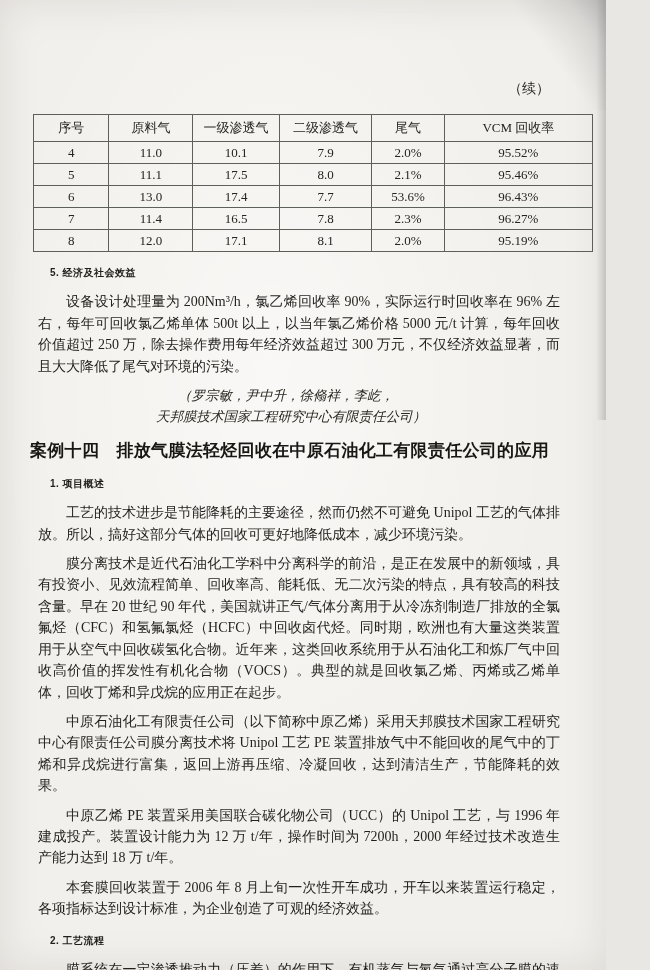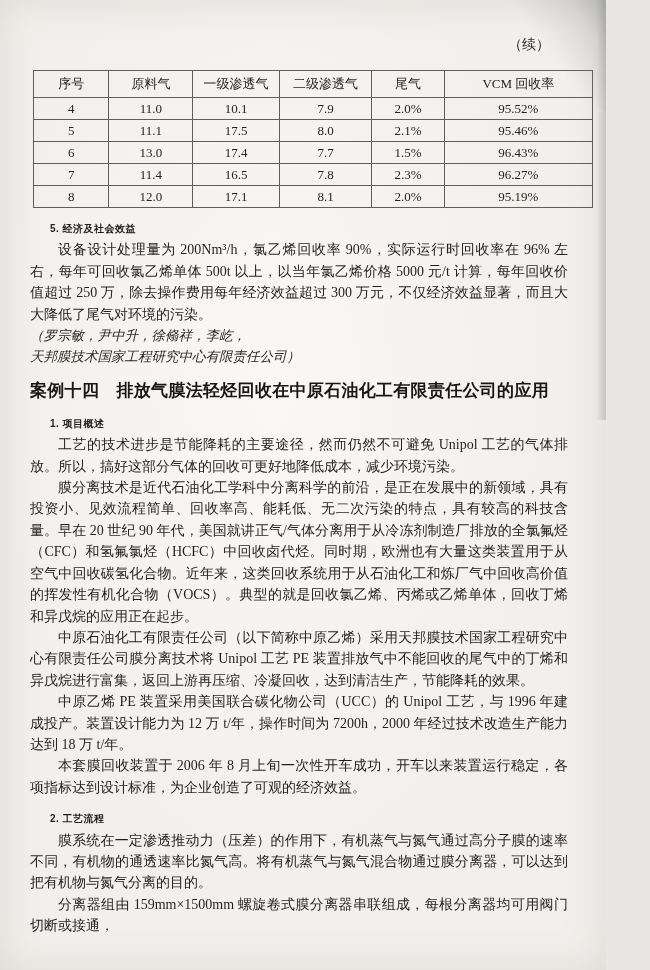--- a/index.html
+++ b/index.html
@@ -16,21 +16,21 @@
   .page {
     position: relative;
     width: 606px;
     height: 970px;
     background:
       radial-gradient(ellipse at 45% 40%, rgba(255,255,255,0.55) 0%, rgba(255,255,255,0) 60%),
       #f2f0ec;
     box-shadow: inset 0 0 40px rgba(120,118,112,0.18);
     color: #211f1c;
     box-sizing: border-box;
-    padding: 36px 38px 0 30px;
+    padding: 80px 38px 0 30px;
   }
   .corner-shadow-tr {
     position: absolute;
     top: 0; right: 0;
     width: 130px; height: 110px;
     background: linear-gradient(233deg, rgba(150,150,152,0.60) 0%, rgba(150,150,152,0.25) 18%, rgba(150,150,152,0) 46%);
     pointer-events: none;
   }
   .edge-shadow-r {
     position: absolute;
@@ -79,25 +79,25 @@
   .heading-sub {
     font-weight: bold;
     text-indent: 2em;
     font-size: 10px;
     line-height: 21.4px;
     margin: 10px 0 0 0;
     font-family: "Liberation Sans", "DejaVu Sans", sans-serif;
     letter-spacing: 0.5px;
   }
   p.para {
-    margin: 0;
+    margin: 8px;
     text-indent: 2em;
   }
   .byline {
-    text-align: left;
+    text-align: center;
     font-style: italic;
     font-size: 13.5px;
     line-height: 21.4px;
     color: #2a2721;
   }
   .byline .l1 { padding-right: 26px; }
   .byline .l2 { padding-right: 16px; }
   .case-title {
     font-weight: bold;
     font-size: 17px;
@@ -151,21 +151,21 @@
           <td>17.5</td>
           <td>8.0</td>
           <td>2.1%</td>
           <td>95.46%</td>
         </tr>
         <tr>
           <td>6</td>
           <td>13.0</td>
           <td>17.4</td>
           <td>7.7</td>
-          <td>1.5%</td>
+          <td>53.6%</td>
           <td>96.43%</td>
         </tr>
         <tr>
           <td>7</td>
           <td>11.4</td>
           <td>16.5</td>
           <td>7.8</td>
           <td>2.3%</td>
           <td>96.27%</td>
         </tr>

